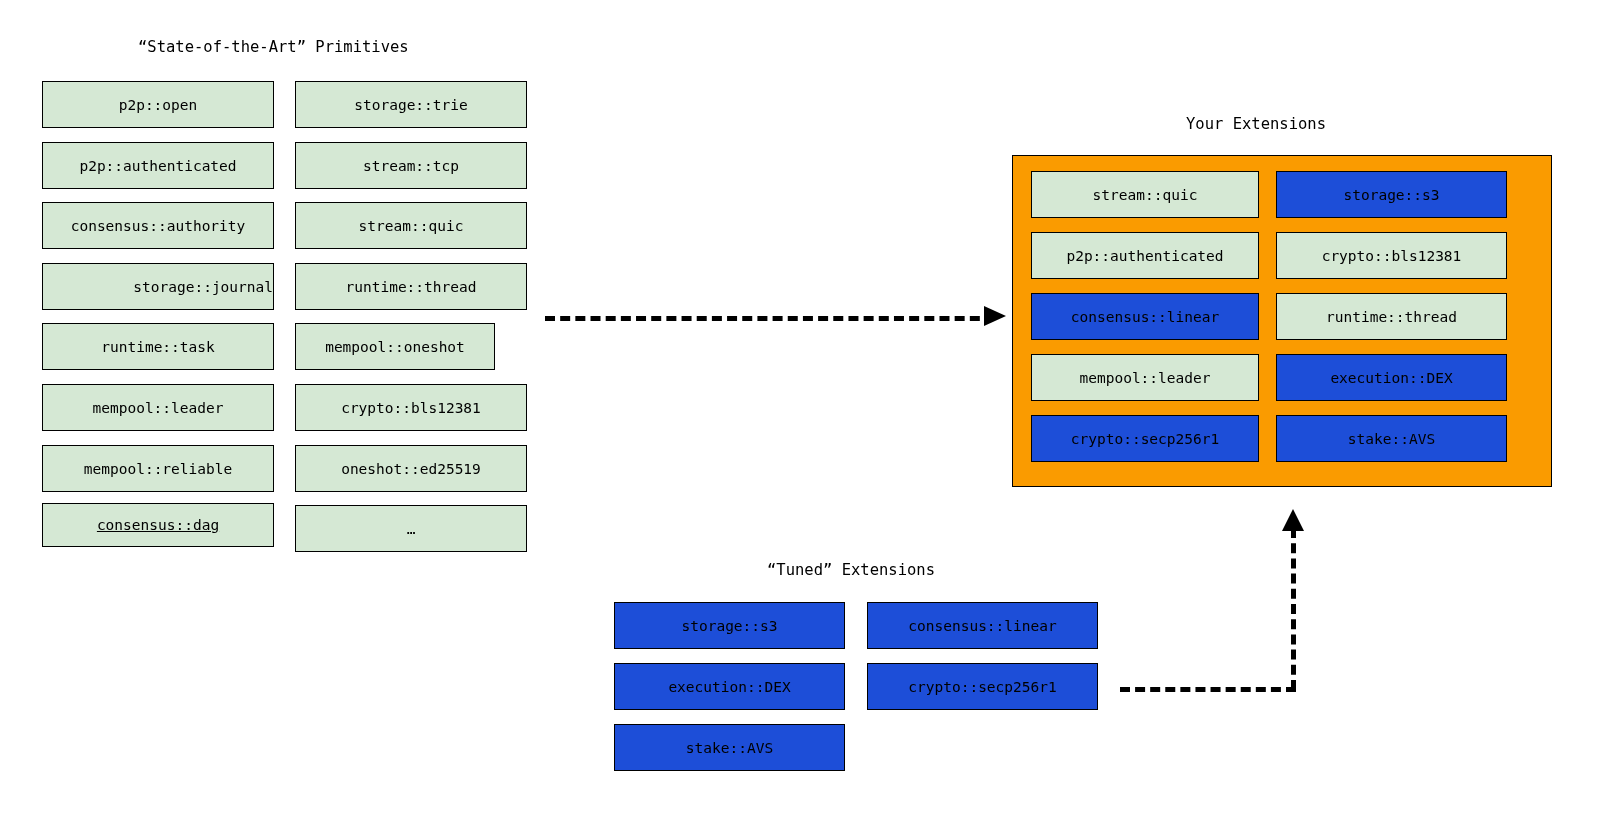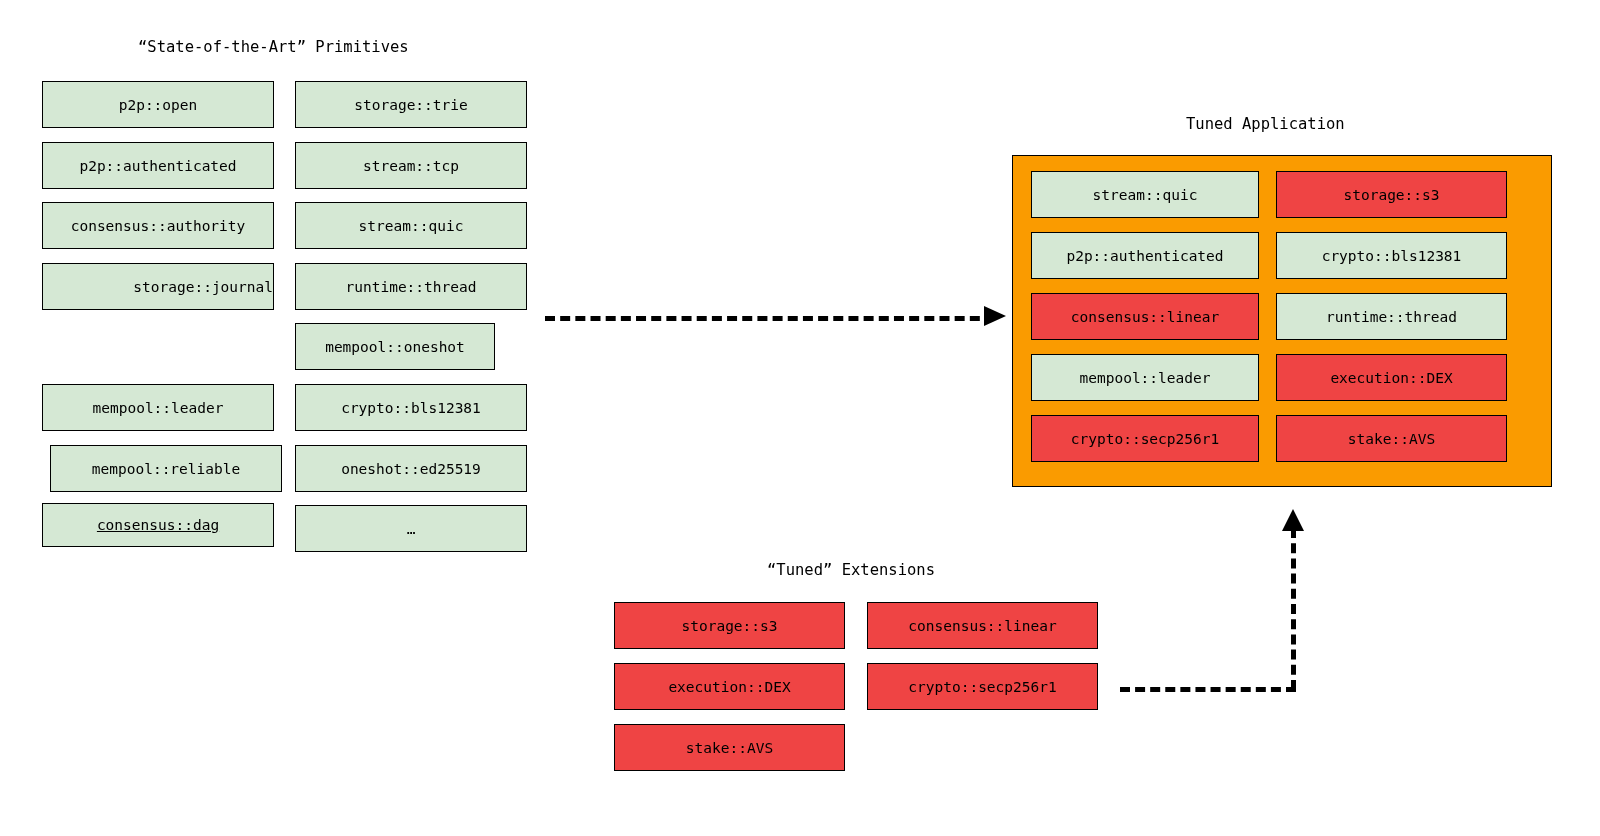--- a/index.html
+++ b/index.html
@@ -29,21 +29,21 @@
     box-sizing: border-box;
     border: 1.6px solid #000000;
     display: flex;
     align-items: center;
     justify-content: center;
     font-size: 14.5px;
     color: #000000;
     white-space: nowrap;
   }
   .node.green { background: #d5e8d4; }
-  .node.pink  { background: #ef4444; }
+  .node.pink  { background: #1d4ed8; }
 
   .app-panel {
     position: absolute;
     box-sizing: border-box;
     background: #fa9b00;
     border: 1.6px solid #000000;
   }
 
   
   .dash-h {
@@ -83,24 +83,27 @@
   </div>
   <div class="node green" style="left:42px; top:142px; width:232px; height:47px;">
     <span>p2p::authenticated</span>
   </div>
   <div class="node green" style="left:42px; top:202px; width:232px; height:47px;">
     <span>consensus::authority</span>
   </div>
   <div class="node green" style="left:42px; top:263px; width:232px; height:47px;justify-content:flex-end;">
     <span>storage::journal</span>
   </div>
+  <div class="node green" style="left:42px; top:323px; width:232px; height:47px;">
+    <span>runtime::task</span>
+  </div>
   <div class="node green" style="left:42px; top:384px; width:232px; height:47px;">
     <span>mempool::leader</span>
   </div>
-  <div class="node green" style="left:50px; top:445px; width:232px; height:47px;">
+  <div class="node green" style="left:42px; top:445px; width:232px; height:47px;">
     <span>mempool::reliable</span>
   </div>
   <div class="node green" style="left:42px; top:503px; width:232px; height:44px;text-decoration:underline;">
     <span>consensus::dag</span>
   </div>
 
   <div class="node green" style="left:295px; top:81px; width:232px; height:47px;">
     <span>storage::trie</span>
   </div>
   <div class="node green" style="left:295px; top:142px; width:232px; height:47px;">
@@ -121,21 +124,21 @@
   <div class="node green" style="left:295px; top:445px; width:232px; height:47px;">
     <span>oneshot::ed25519</span>
   </div>
   <div class="node green" style="left:295px; top:505px; width:232px; height:47px;">
     <span>…</span>
   </div>
 
   <div class="dash-h" style="left:545px; top:316px; width:450px;"></div>
   <div class="arrow-right" style="left:984px; top:306px;"></div>
 
-  <div class="section-title" style="left:1186px; top:115px;">Tuned Application</div>
+  <div class="section-title" style="left:1186px; top:115px;">Your Extensions</div>
 
   <div class="app-panel" style="left:1012px; top:155px; width:540px; height:332px;"></div>
 
   <div class="node green" style="left:1031px; top:171px; width:228px; height:47px;">
     <span>stream::quic</span>
   </div>
   <div class="node green" style="left:1031px; top:232px; width:228px; height:47px;">
     <span>p2p::authenticated</span>
   </div>
   <div class="node pink" style="left:1031px; top:293px; width:228px; height:47px;">

